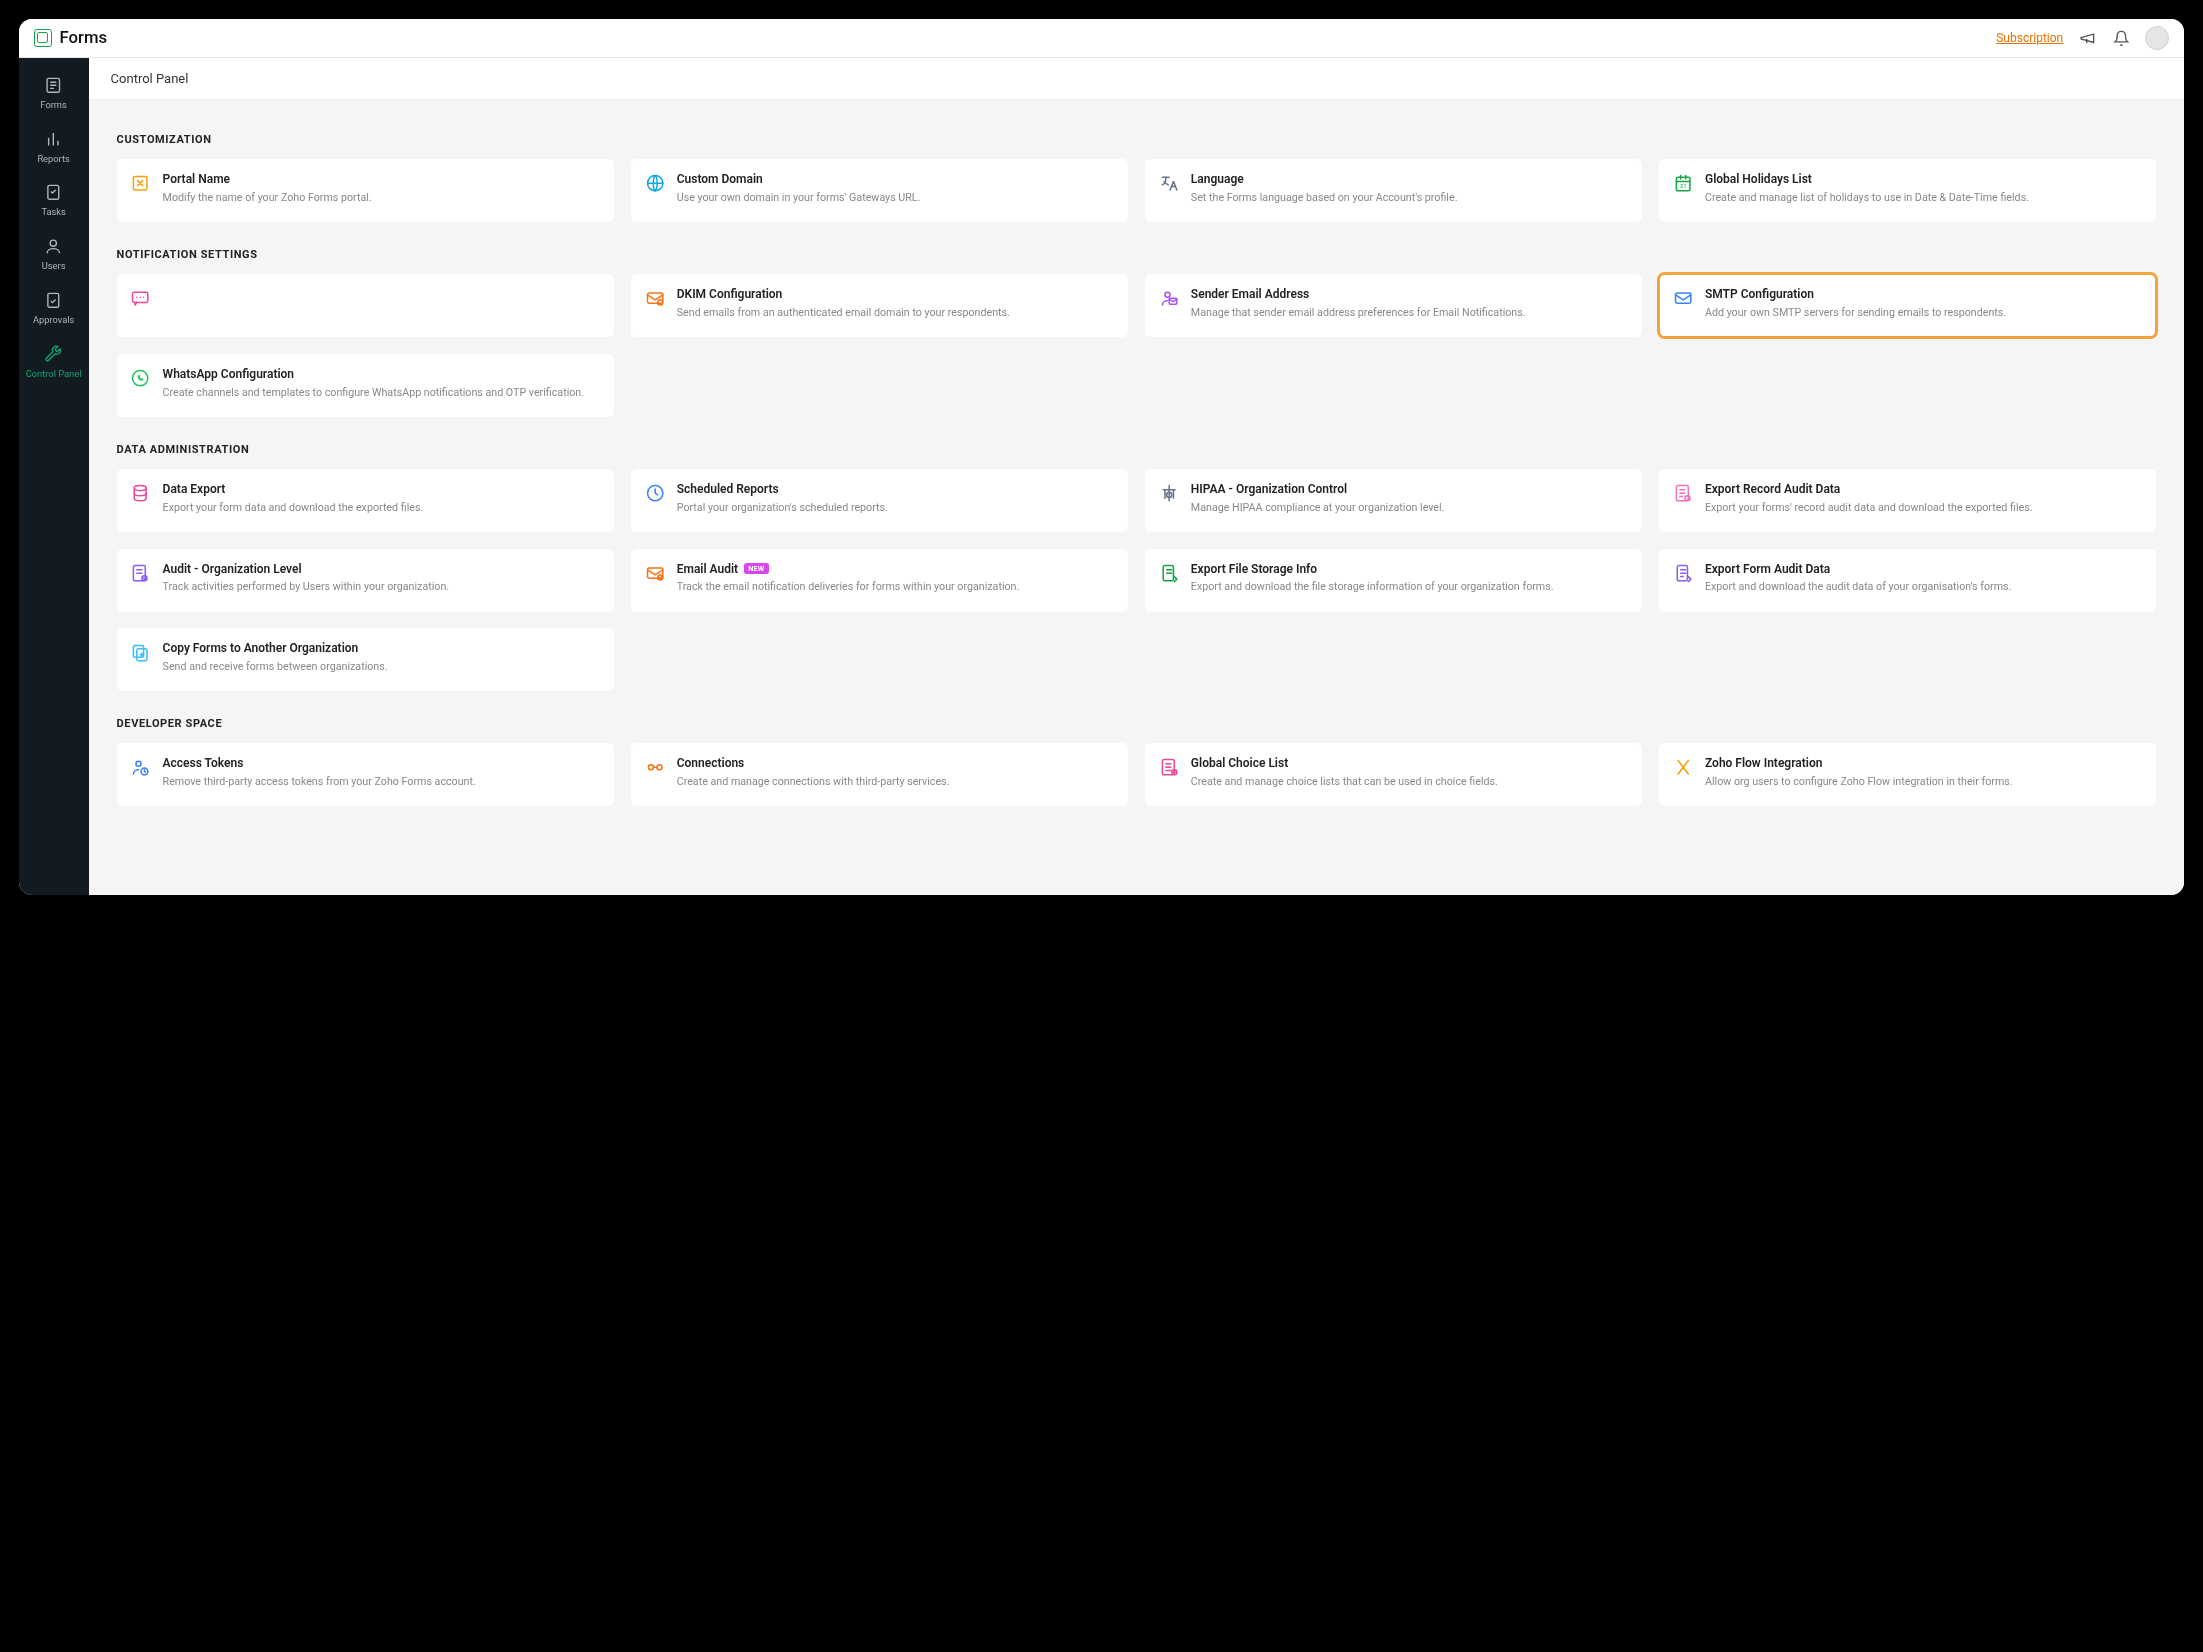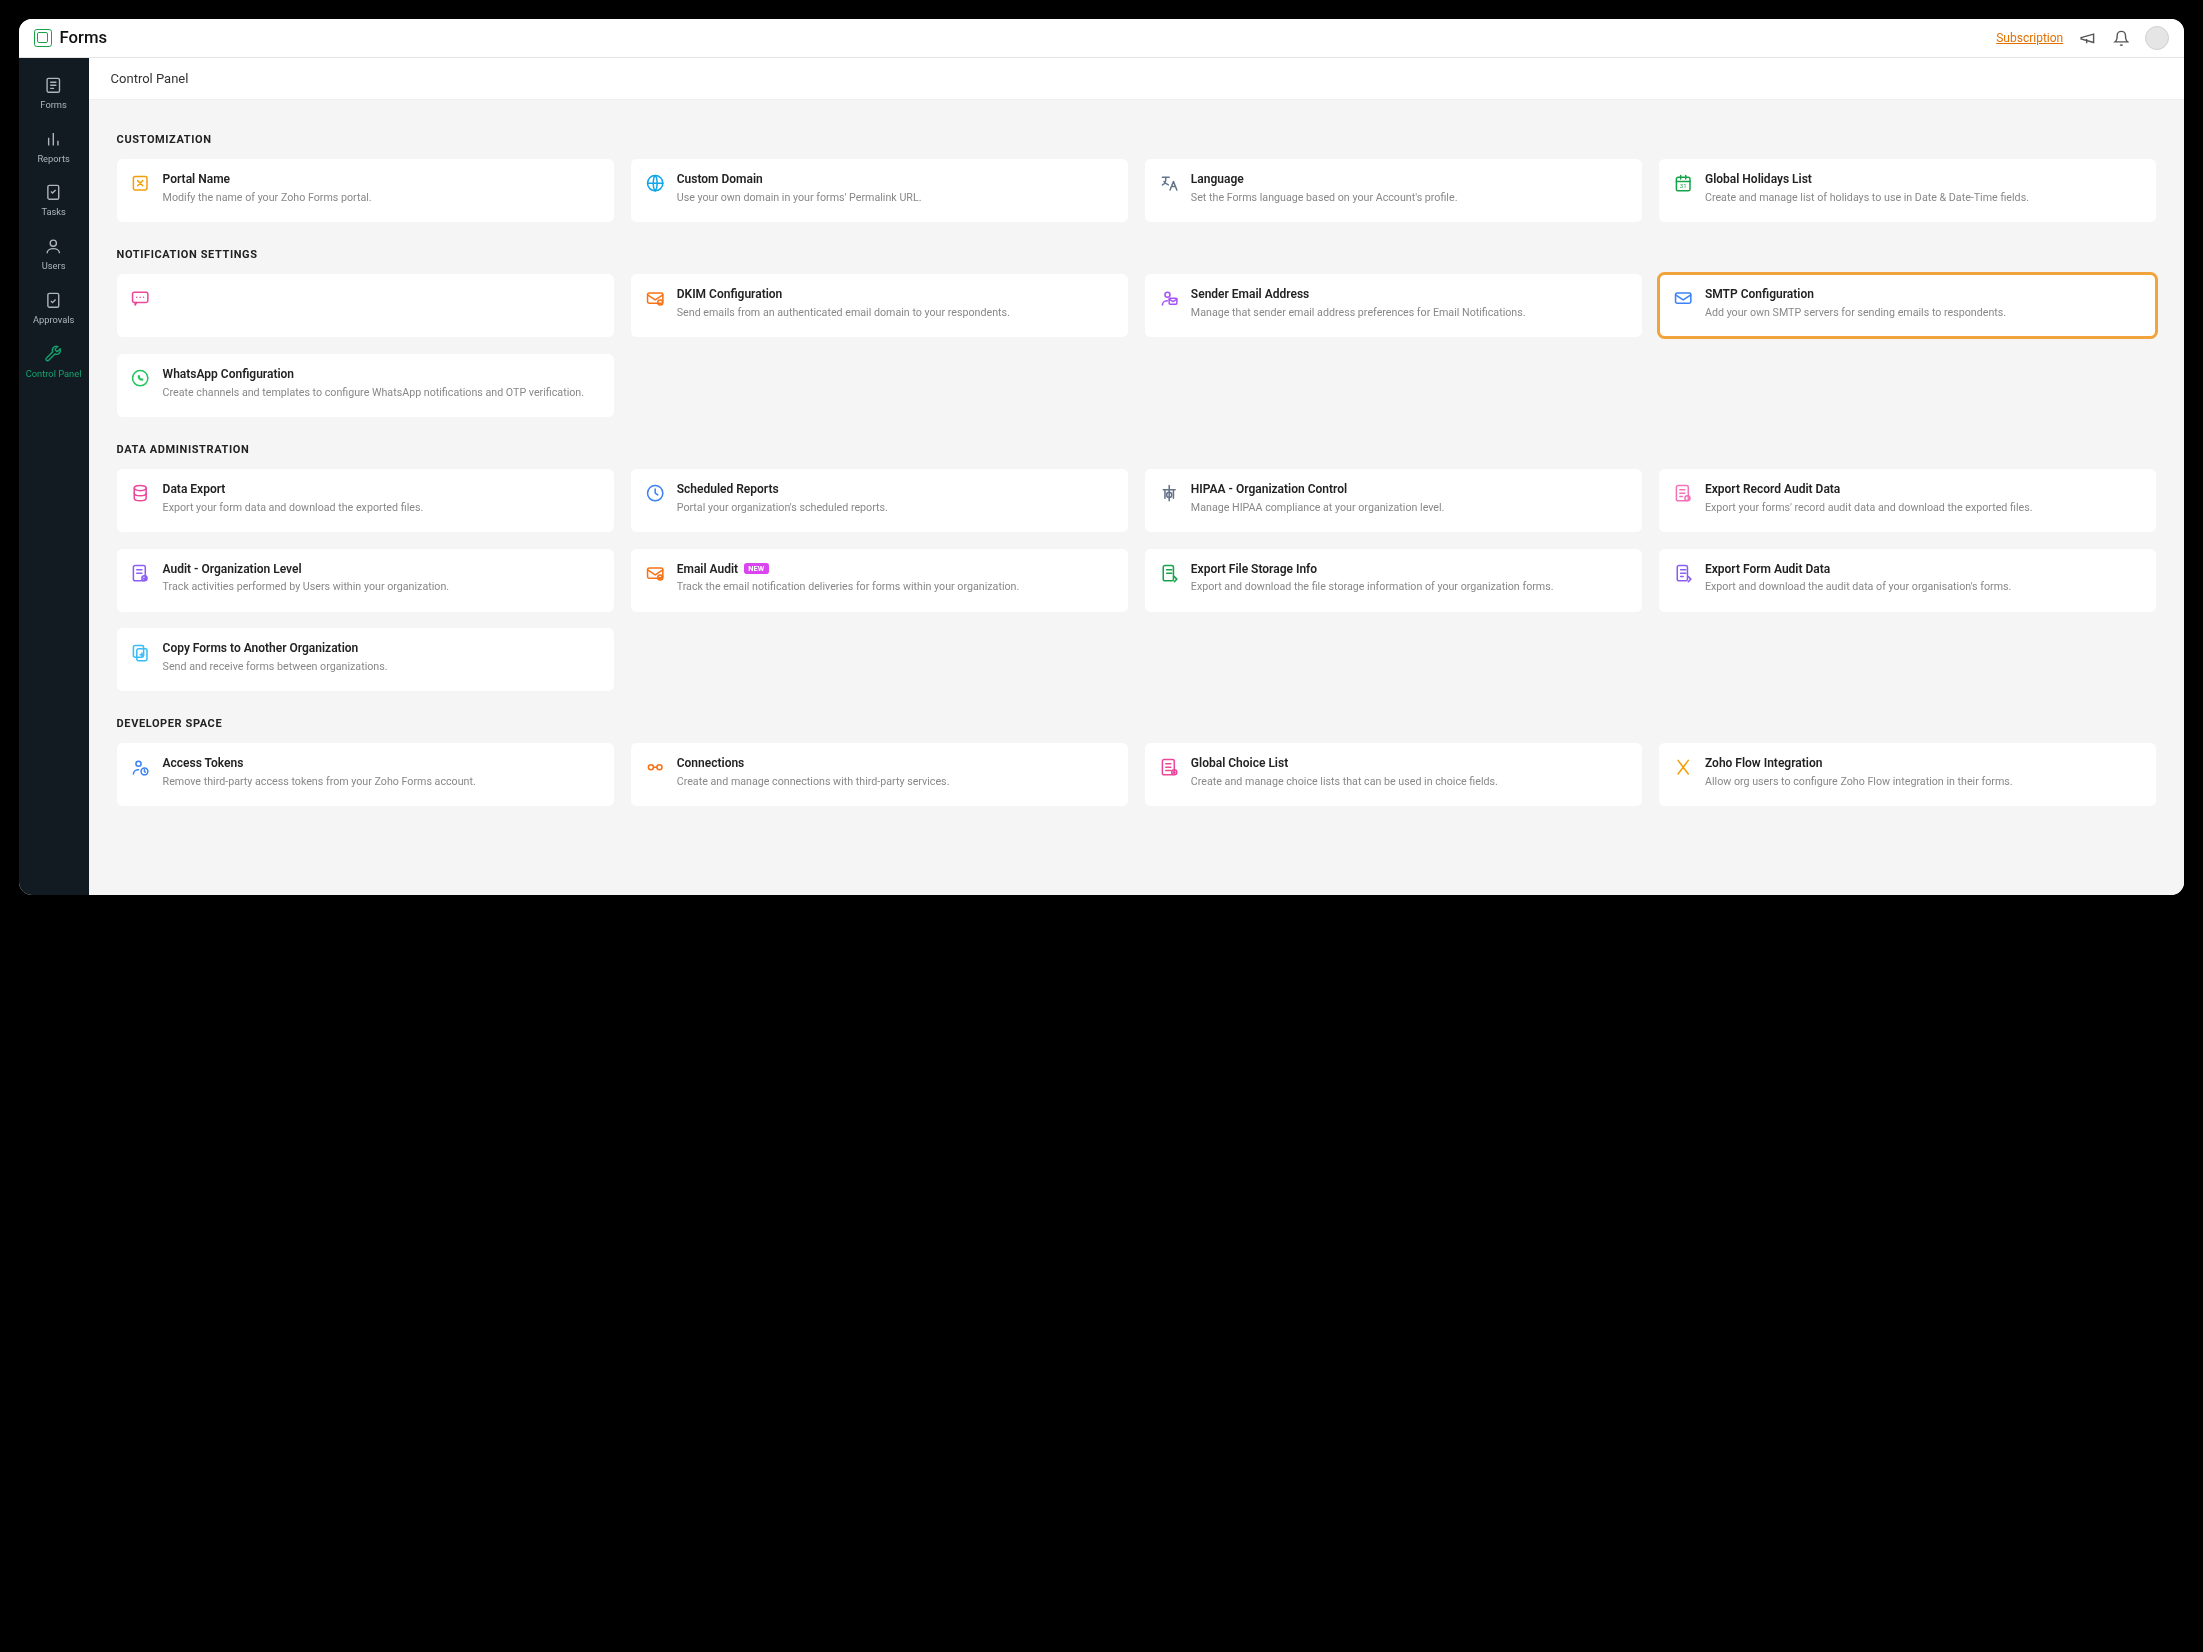--- a/index.html
+++ b/index.html
@@ -233,21 +233,21 @@
               <div class="card-icon">
                 <svg width="20.4" height="20.4" viewBox="0 0 24 24" fill="none" stroke="#0ea5e9" stroke-width="1.8" stroke-linecap="round" stroke-linejoin="round">
                   <circle cx="12" cy="12" r="9"></circle>
                   <path d="M3 12h18M12 3c3 3 3 15 0 18M12 3c-3 3-3 15 0 18"></path>
                 </svg>
               </div>
               <div class="card-body">
                 <div class="card-title">
                   <span>Custom Domain</span>
                 </div>
-                <div class="card-desc">Use your own domain in your forms' Permalink URL.</div>
+                <div class="card-desc">Use your own domain in your forms' Gateways URL.</div>
               </div>
             </div>
             <div class="card">
               <div class="card-icon">
                 <svg width="20.4" height="20.4" viewBox="0 0 24 24" fill="none" stroke="#64748b" stroke-width="1.8" stroke-linecap="round" stroke-linejoin="round">
                   <path d="M4 5h8M8 5v2c0 4-2 6-4 7M6 10c1 2 3 3 5 4"></path>
                   <path d="M13 20l4-10 4 10M14.5 16h5"></path>
                 </svg>
               </div>
               <div class="card-body">

